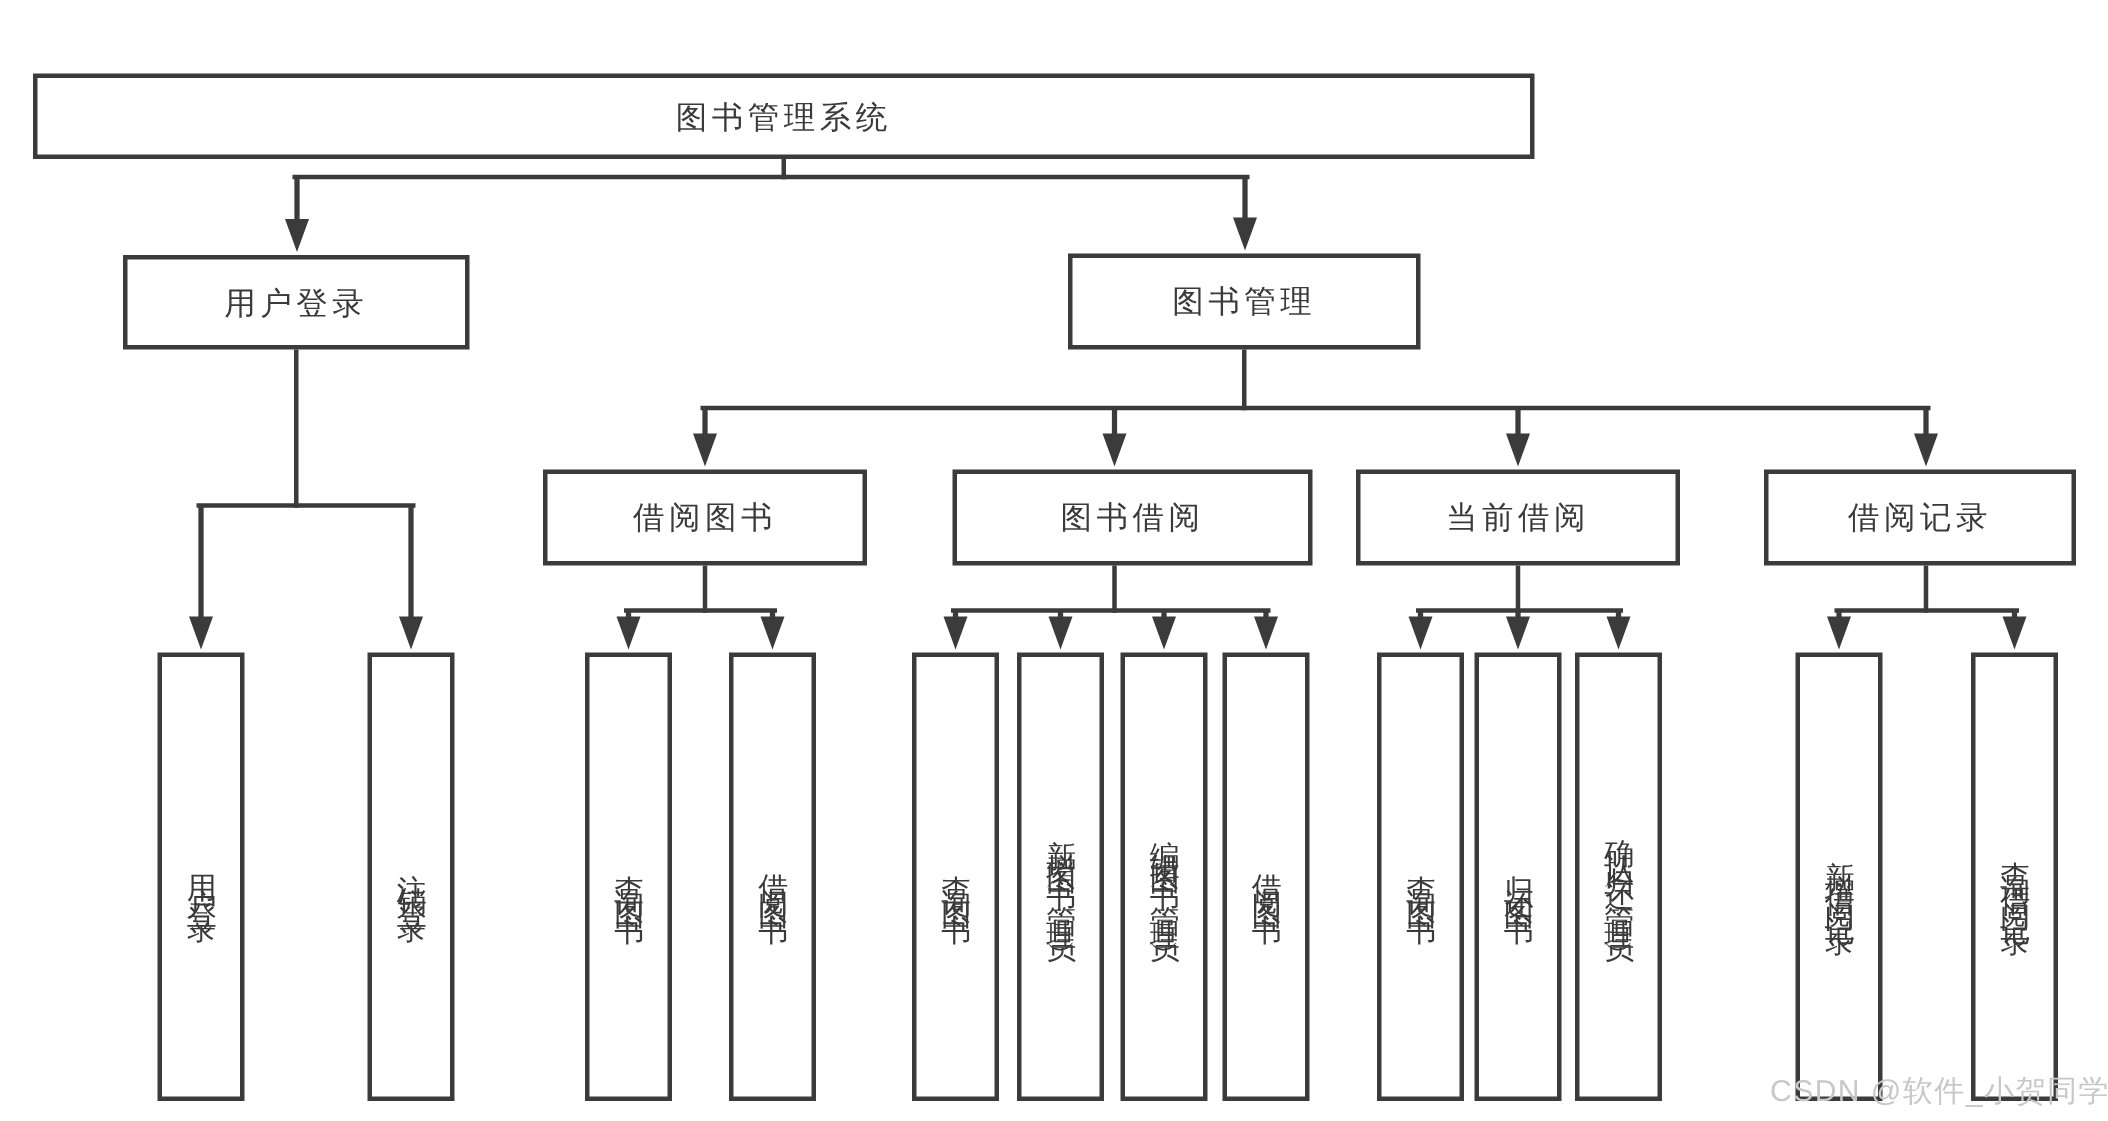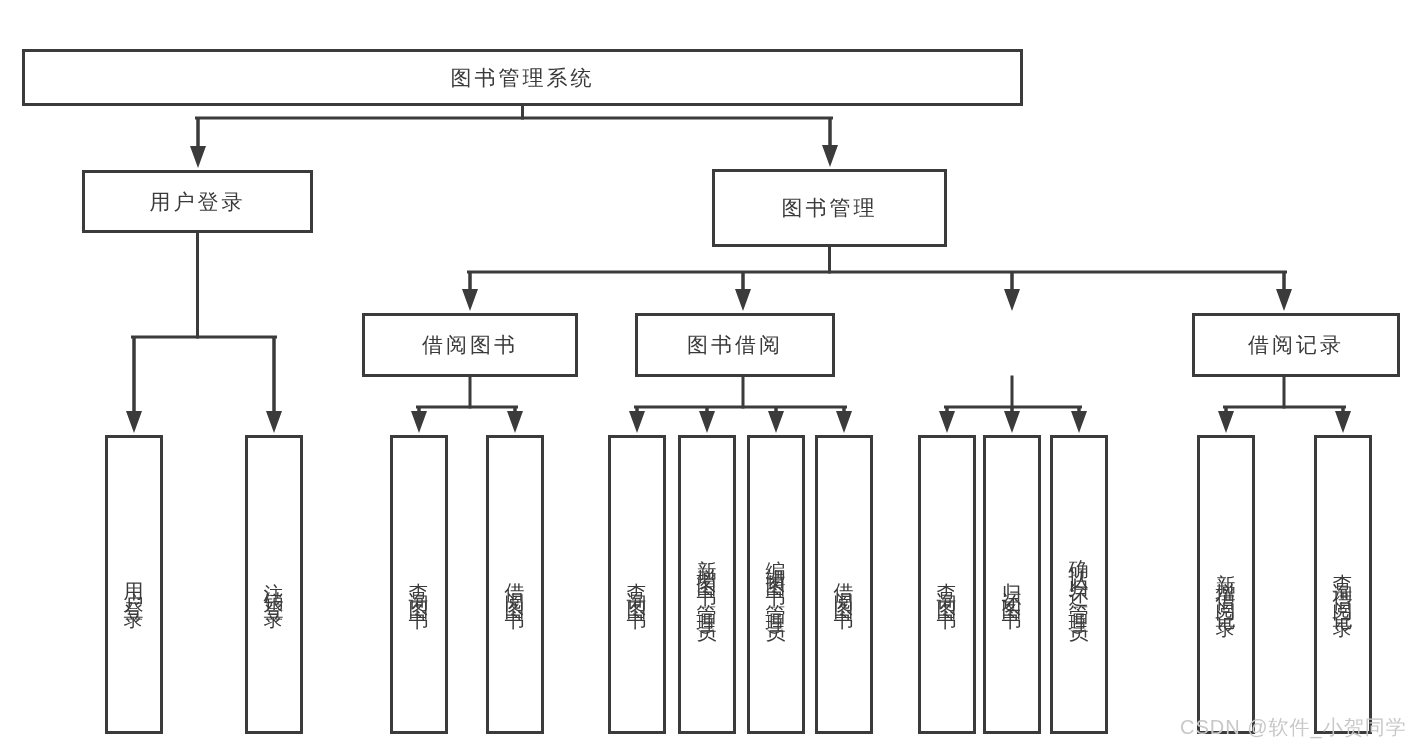--- a/index.html
+++ b/index.html
@@ -71,31 +71,34 @@
     <path d="M198 168 L190 146 L206 146 Z M830 167 L822 145 L838 145 Z M470 311 L462 289 L478 289 Z M743 311 L735 289 L751 289 Z M1012 311 L1004 289 L1020 289 Z M1284 311 L1276 289 L1292 289 Z M134 433 L126 411 L142 411 Z M274 433 L266 411 L282 411 Z M419 433 L411 411 L427 411 Z M515 433 L507 411 L523 411 Z M637 433 L629 411 L645 411 Z M707 433 L699 411 L715 411 Z M776 433 L768 411 L784 411 Z M844 433 L836 411 L852 411 Z M947 433 L939 411 L955 411 Z M1012 433 L1004 411 L1020 411 Z M1079 433 L1071 411 L1087 411 Z M1226 433 L1218 411 L1234 411 Z M1343 433 L1335 411 L1351 411 Z" fill="#3b3b3b" stroke="none"></path>
   </svg>
 
   <div class="node h" style="left:22px; top:13px; width:1001px; height:57px;margin-top:36px;">
     <span>图书管理系统</span>
   </div>
 
   <div class="node h" style="left:82px; top:170px; width:231px; height:63px;">
     <span>用户登录</span>
   </div>
-  <div class="node h" style="left:712px; top:169px; width:235px; height:78px;">
+  <div class="node h" style="left:712px; top:169px; width:235px; height:64px;">
     <span>图书管理</span>
   </div>
 
   <div class="node h" style="left:362px; top:313px; width:216px; height:64px;">
     <span>借阅图书</span>
   </div>
-  <div class="node h" style="left:635px; top:313px; width:200px; height:64px;">
+  <div class="node h" style="left:635px; top:313px; width:240px; height:64px;">
     <span>图书借阅</span>
   </div>
-  <div class="node h" style="left:1176px; top:313px; width:208px; height:64px;margin-left:16px;">
+  <div class="node h" style="left:904px; top:313px; width:216px; height:64px;">
+    <span>当前借阅</span>
+  </div>
+  <div class="node h" style="left:1176px; top:313px; width:208px; height:64px;">
     <span>借阅记录</span>
   </div>
 
   <div class="node v" style="left:105px; top:435px; width:58px; height:299px;">
     <span>用户登录</span>
   </div>
   <div class="node v" style="left:245px; top:435px; width:58px; height:299px;">
     <span>注销登录</span>
   </div>
 

